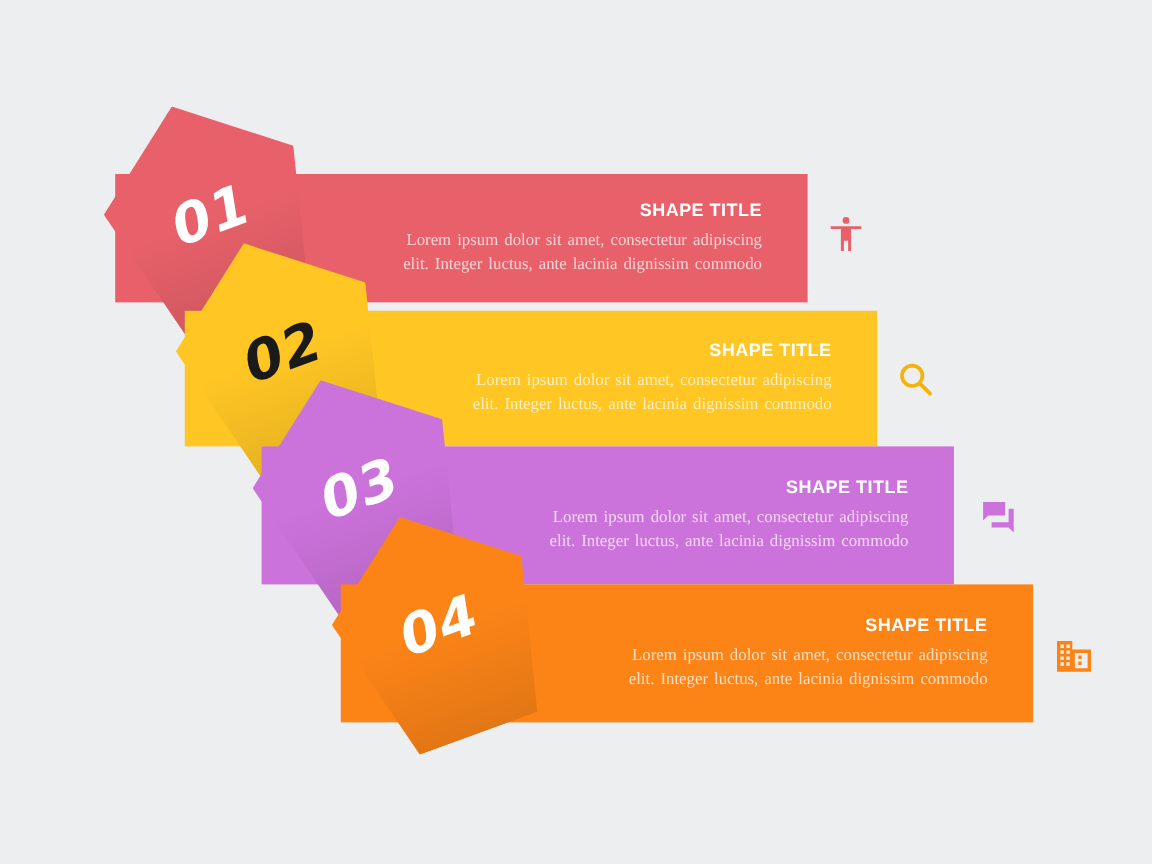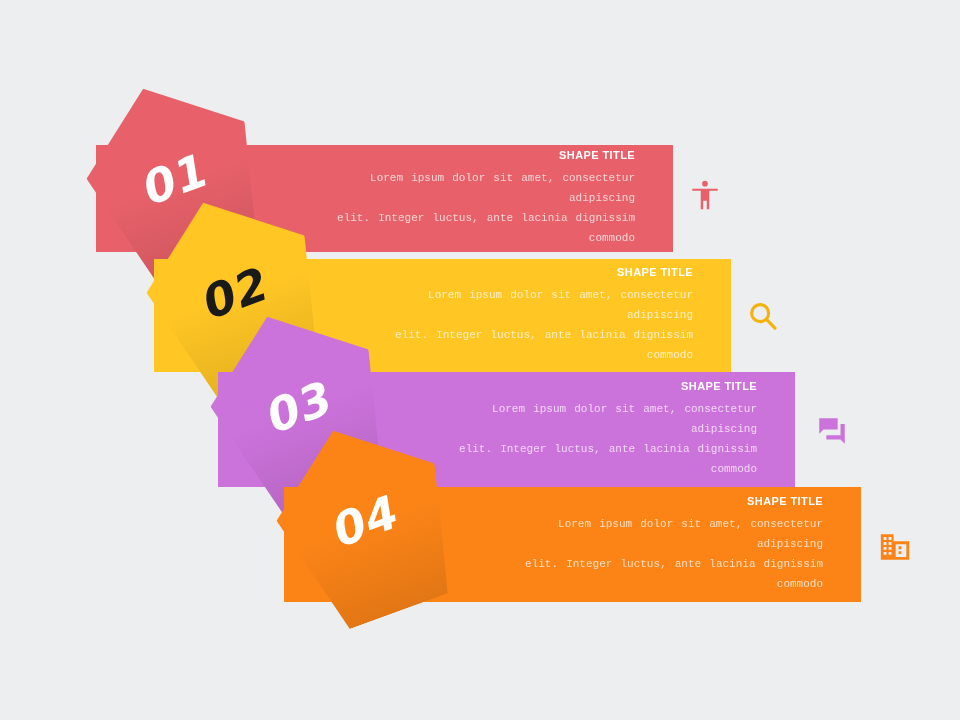--- a/index.html
+++ b/index.html
@@ -23,30 +23,30 @@
   .bar {
     position: absolute;
     box-sizing: border-box;
     display: flex;
     flex-direction: column;
     align-items: flex-end;
     justify-content: center;
   }
   .bar-title {
     font-family: "Liberation Sans", sans-serif;
-    font-size: 11px;
+    font-size: 15px;
     font-weight: bold;
     letter-spacing: 0.4px;
     color: #ffffff;
     margin: 0 0 7px 0;
     text-align: right;
   }
   .bar-body {
-    font-family: Liberation Mono, monospace;
-    font-size: 11px;
+    font-family: Liberation Serif, serif;
+    font-size: 14px;
     line-height: 20px;
     color: rgba(255,255,255,0.72);
     text-align: right;
     margin: 0;
     max-width: 330px;
     word-spacing: 1.5px;
   }
 
   
   .pent {

